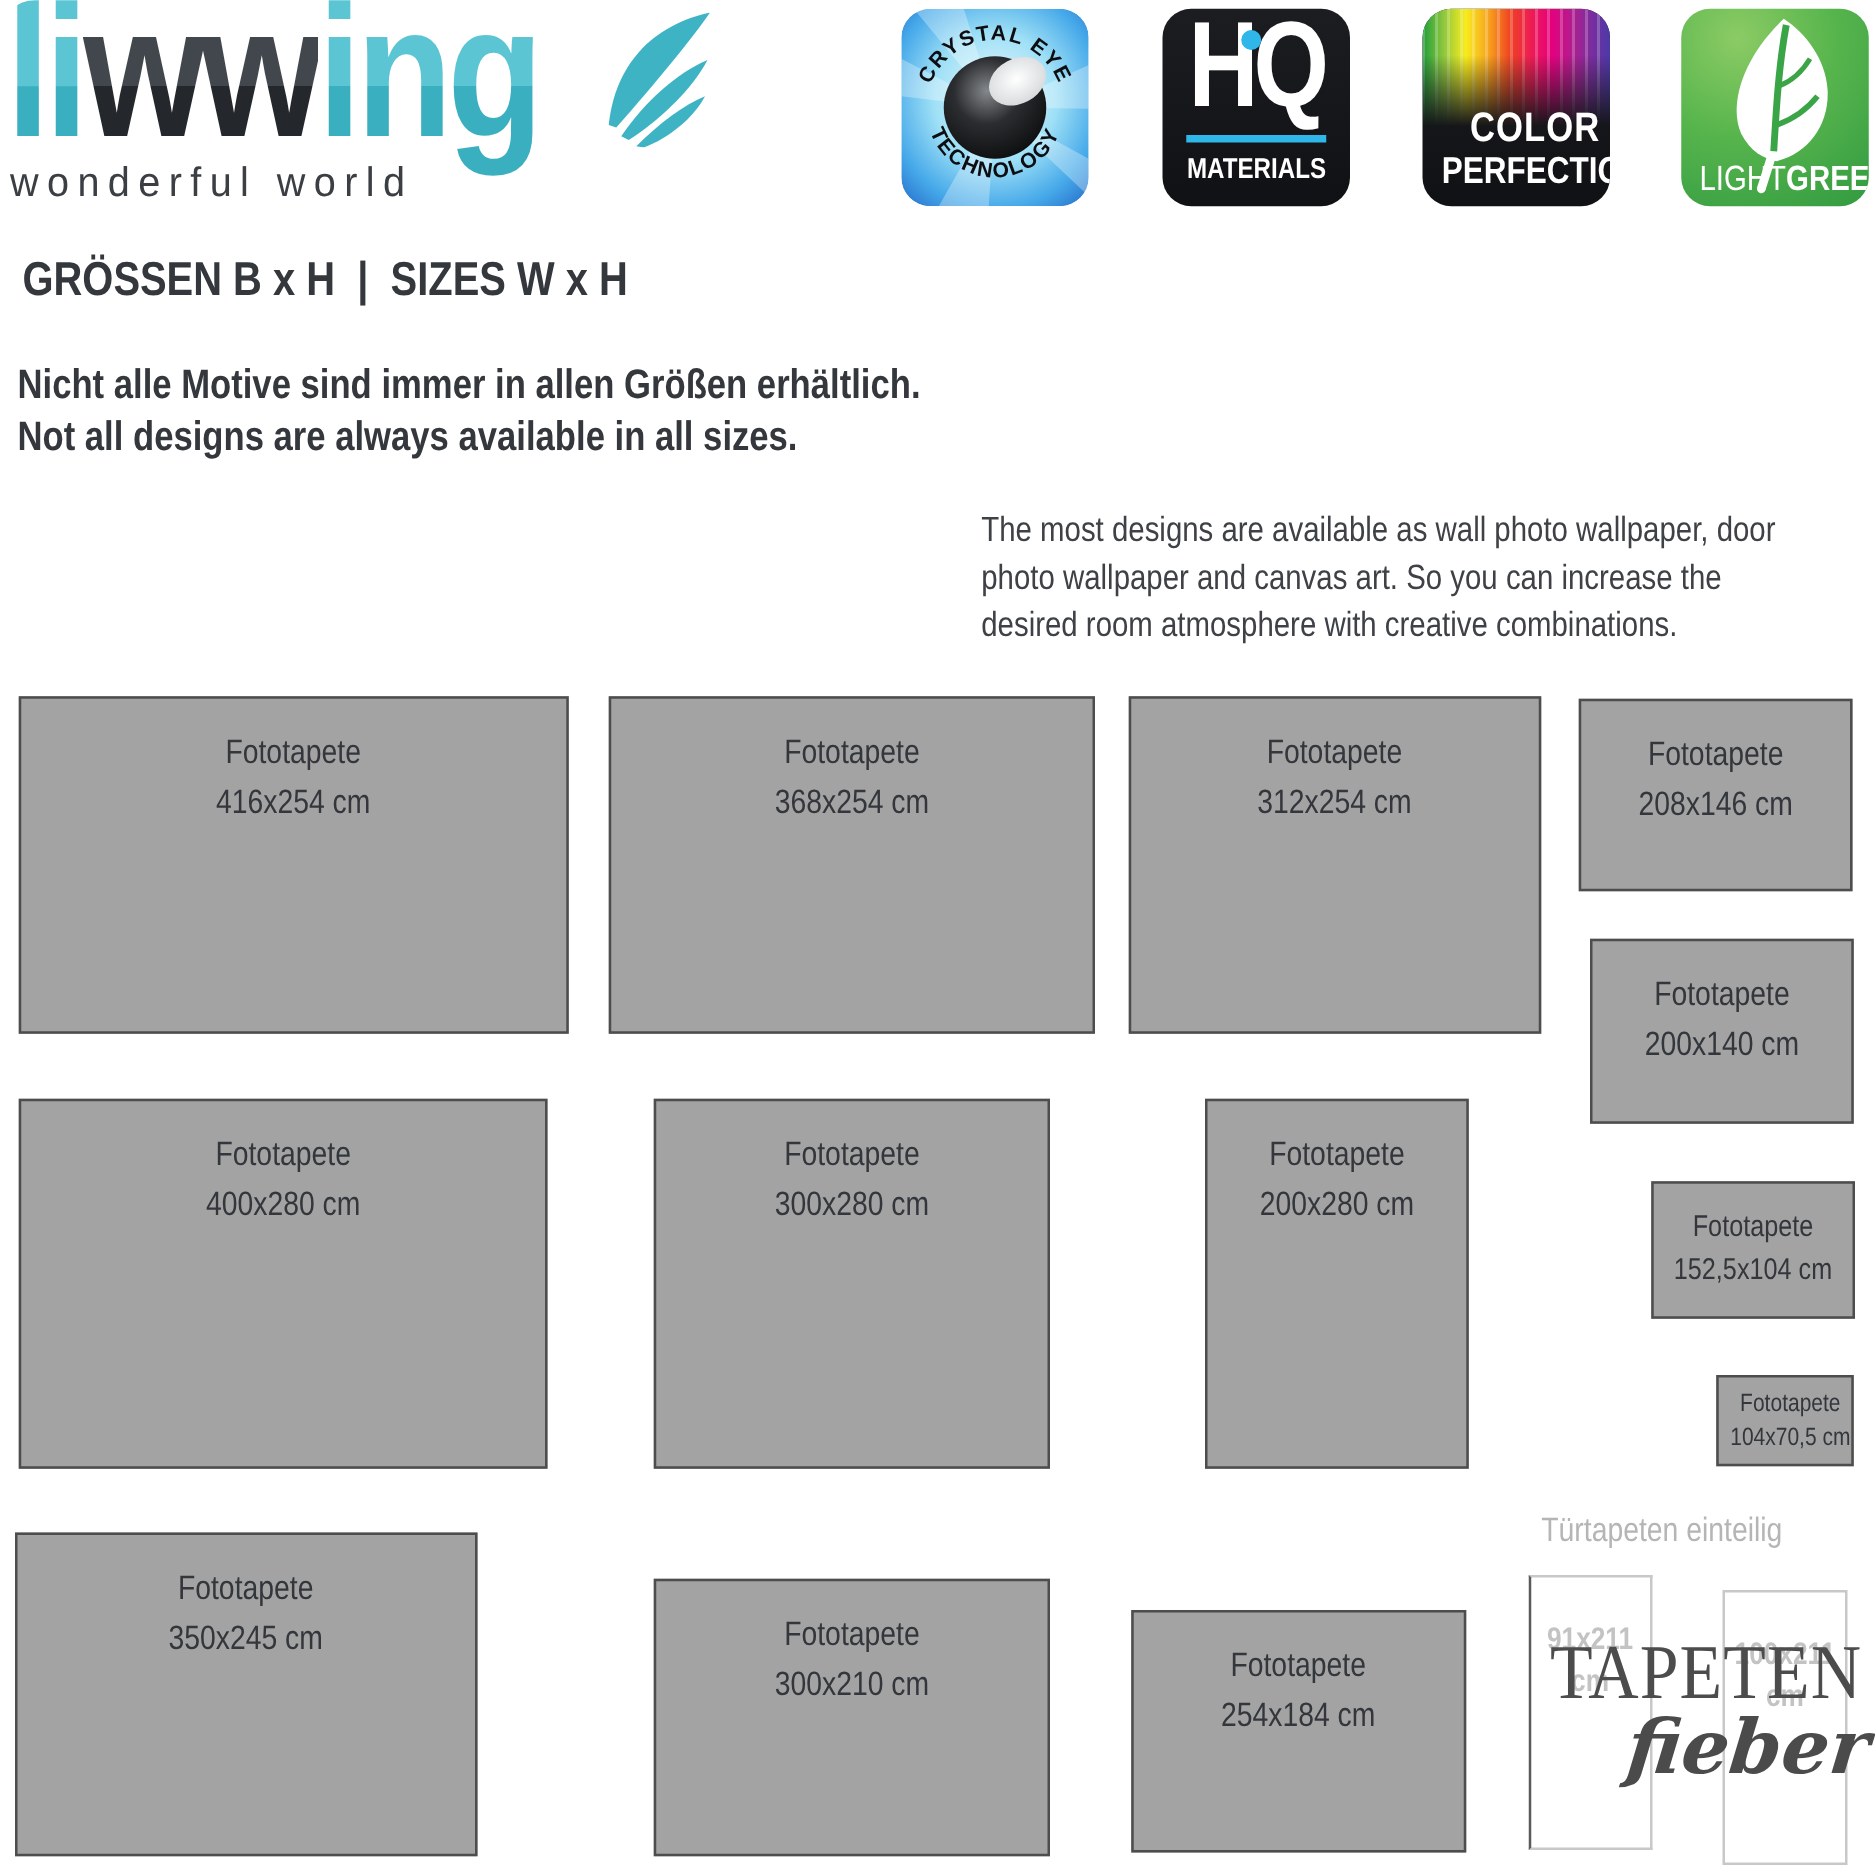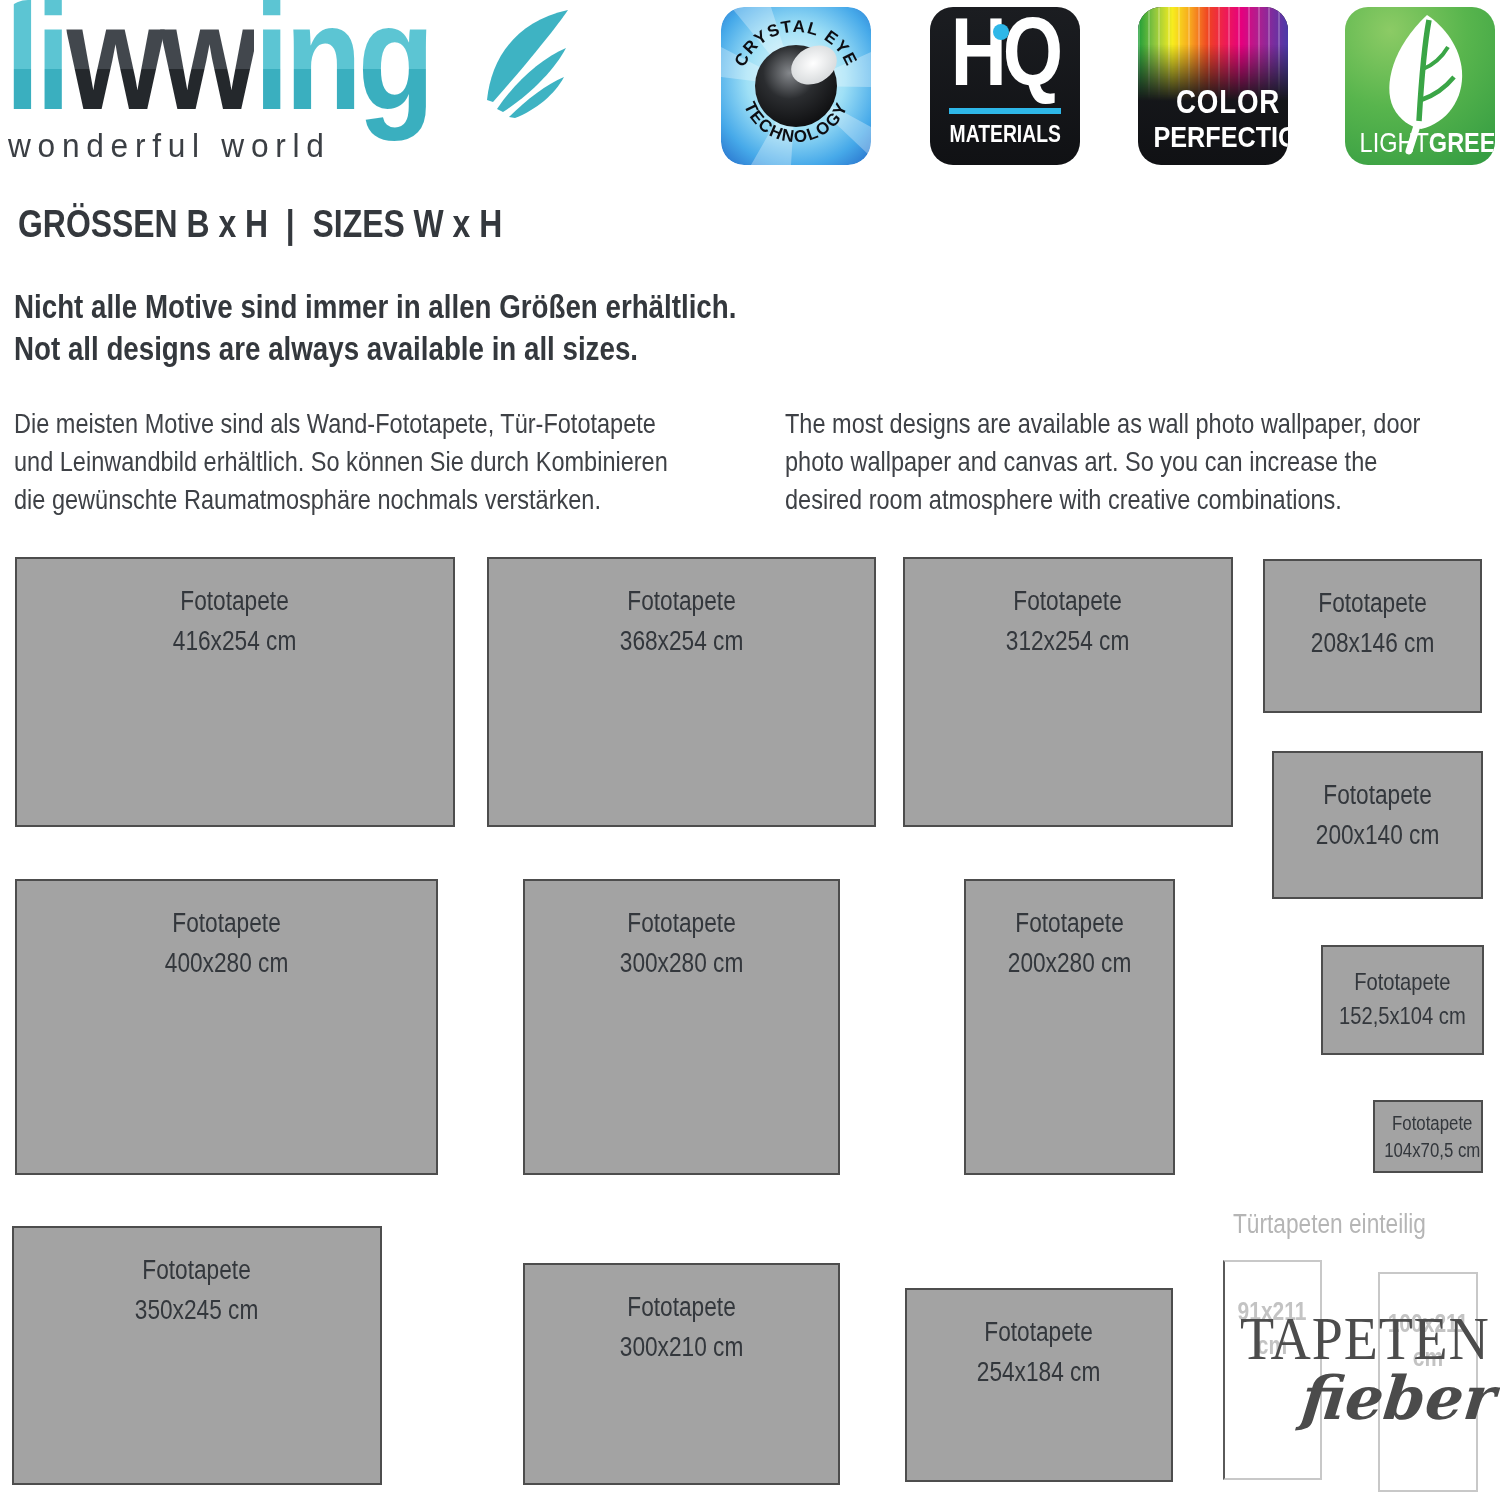--- a/index.html
+++ b/index.html
@@ -149,25 +149,20 @@
       <path d="M76 93 C 88 89 100 81 109 70" stroke="#3aa546" stroke-width="4.5" fill="none"></path>
       <path d="M78 62 C 88 58 97 50 103 40" stroke="#3aa546" stroke-width="4" fill="none"></path>
     </svg>
     <div class="txt"><span class="cnc"><span>LIGHT</span><b>GREEN</b></span></div>
   </div>
 
   <div class="heading"><span class="cn">GRÖSSEN B x H  |  SIZES W x H</span></div>
   <div class="notice n1"><span class="cn">Nicht alle Motive sind immer in allen Größen erhältlich.</span></div>
   <div class="notice n2"><span class="cn">Not all designs are always available in all sizes.</span></div>
 
-  <div class="para para-de">
-    <div><span class="cn">Die meisten Motive sind als Wand-Fototapete, Tür-Fototapete</span></div>
-    <div><span class="cn">und Leinwandbild erhältlich. So können Sie durch Kombinieren</span></div>
-    <div><span class="cn">die gewünschte Raumatmosphäre nochmals verstärken.</span></div>
-  </div>
   <div class="para para-en">
     <div><span class="cn">The most designs are available as wall photo wallpaper, door</span></div>
     <div><span class="cn">photo wallpaper and canvas art. So you can increase the</span></div>
     <div><span class="cn">desired room atmosphere with creative combinations.</span></div>
   </div>
 
   <div id="boxes">
       <div class="sbox lg" style="left: 15px; top: 557px; width: 440px; height: 270px;">
     <div class="sb-label"><span class="cnc"><span>Fototapete</span><br><span>416x254 cm</span></span></div>
   </div>

